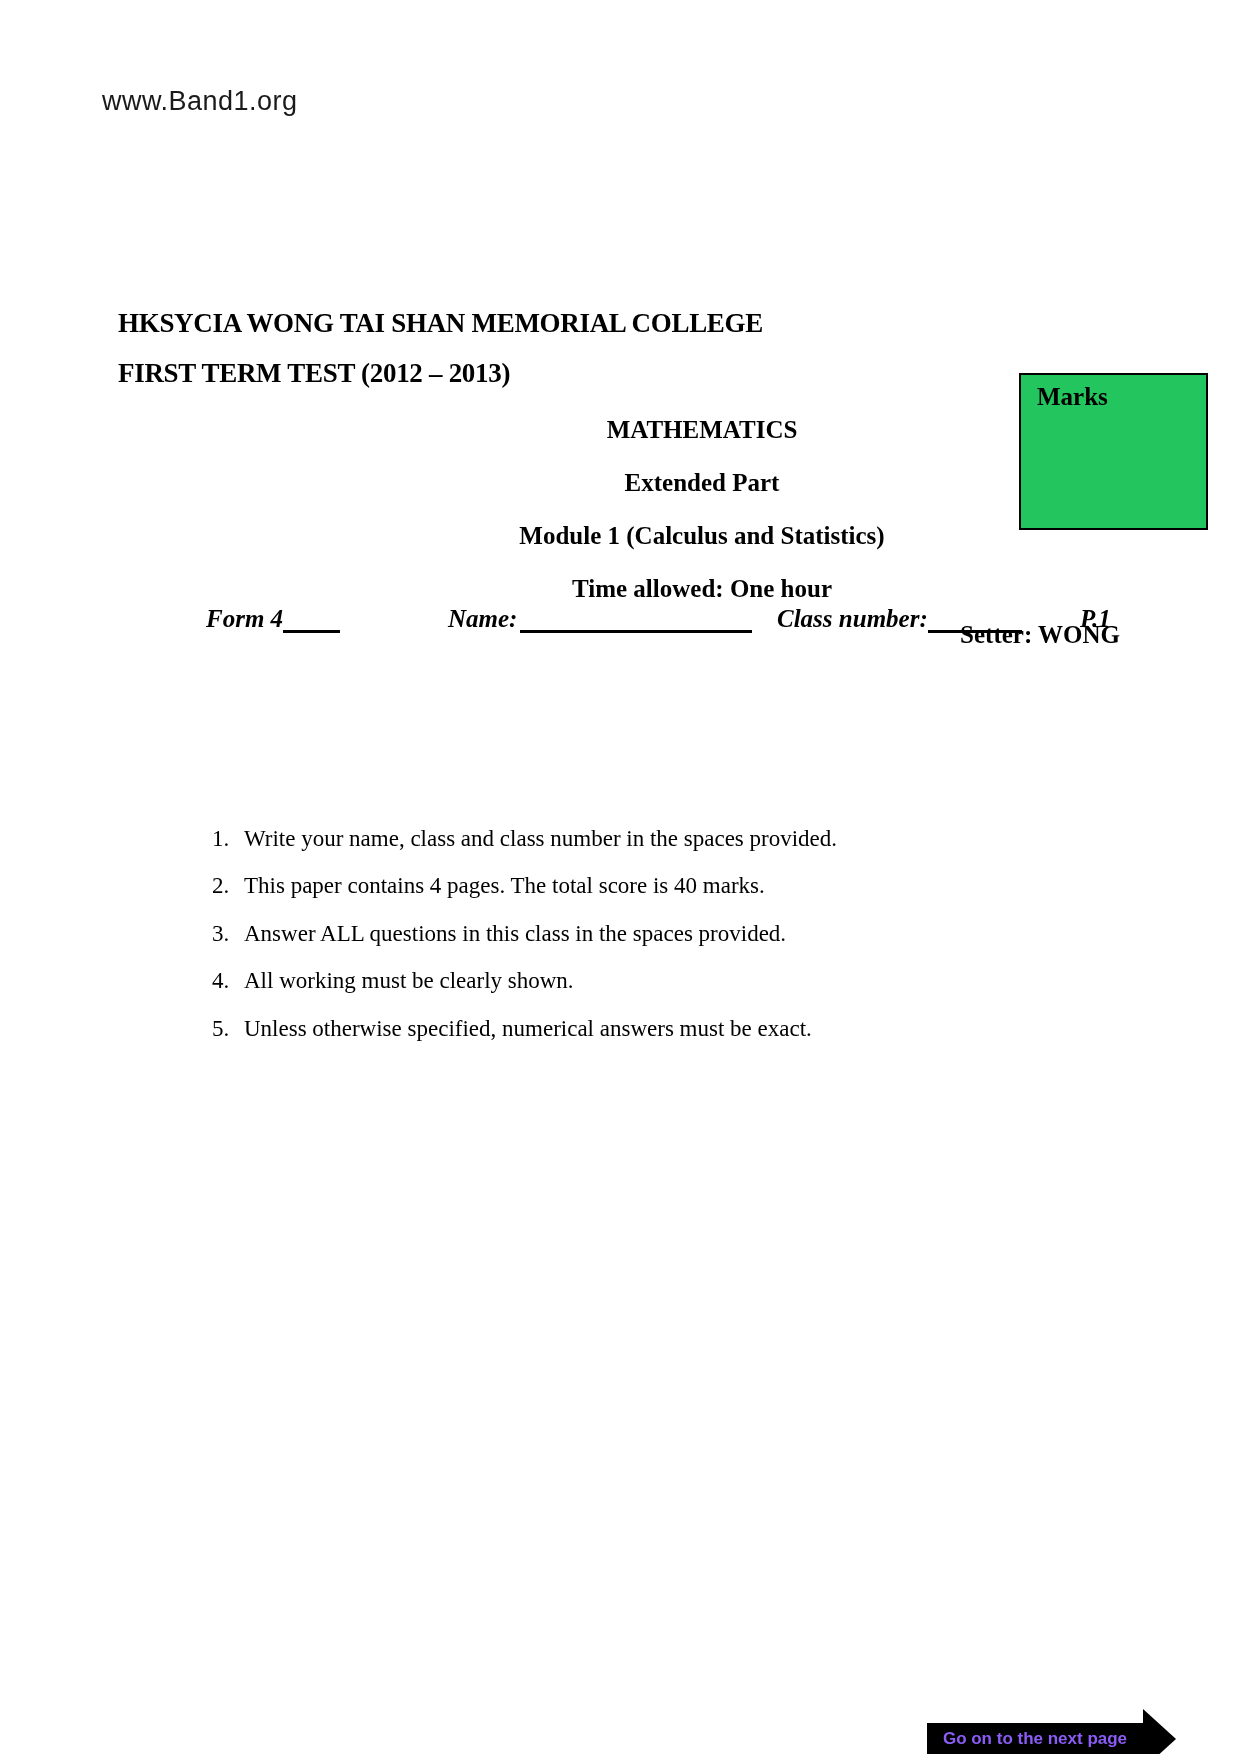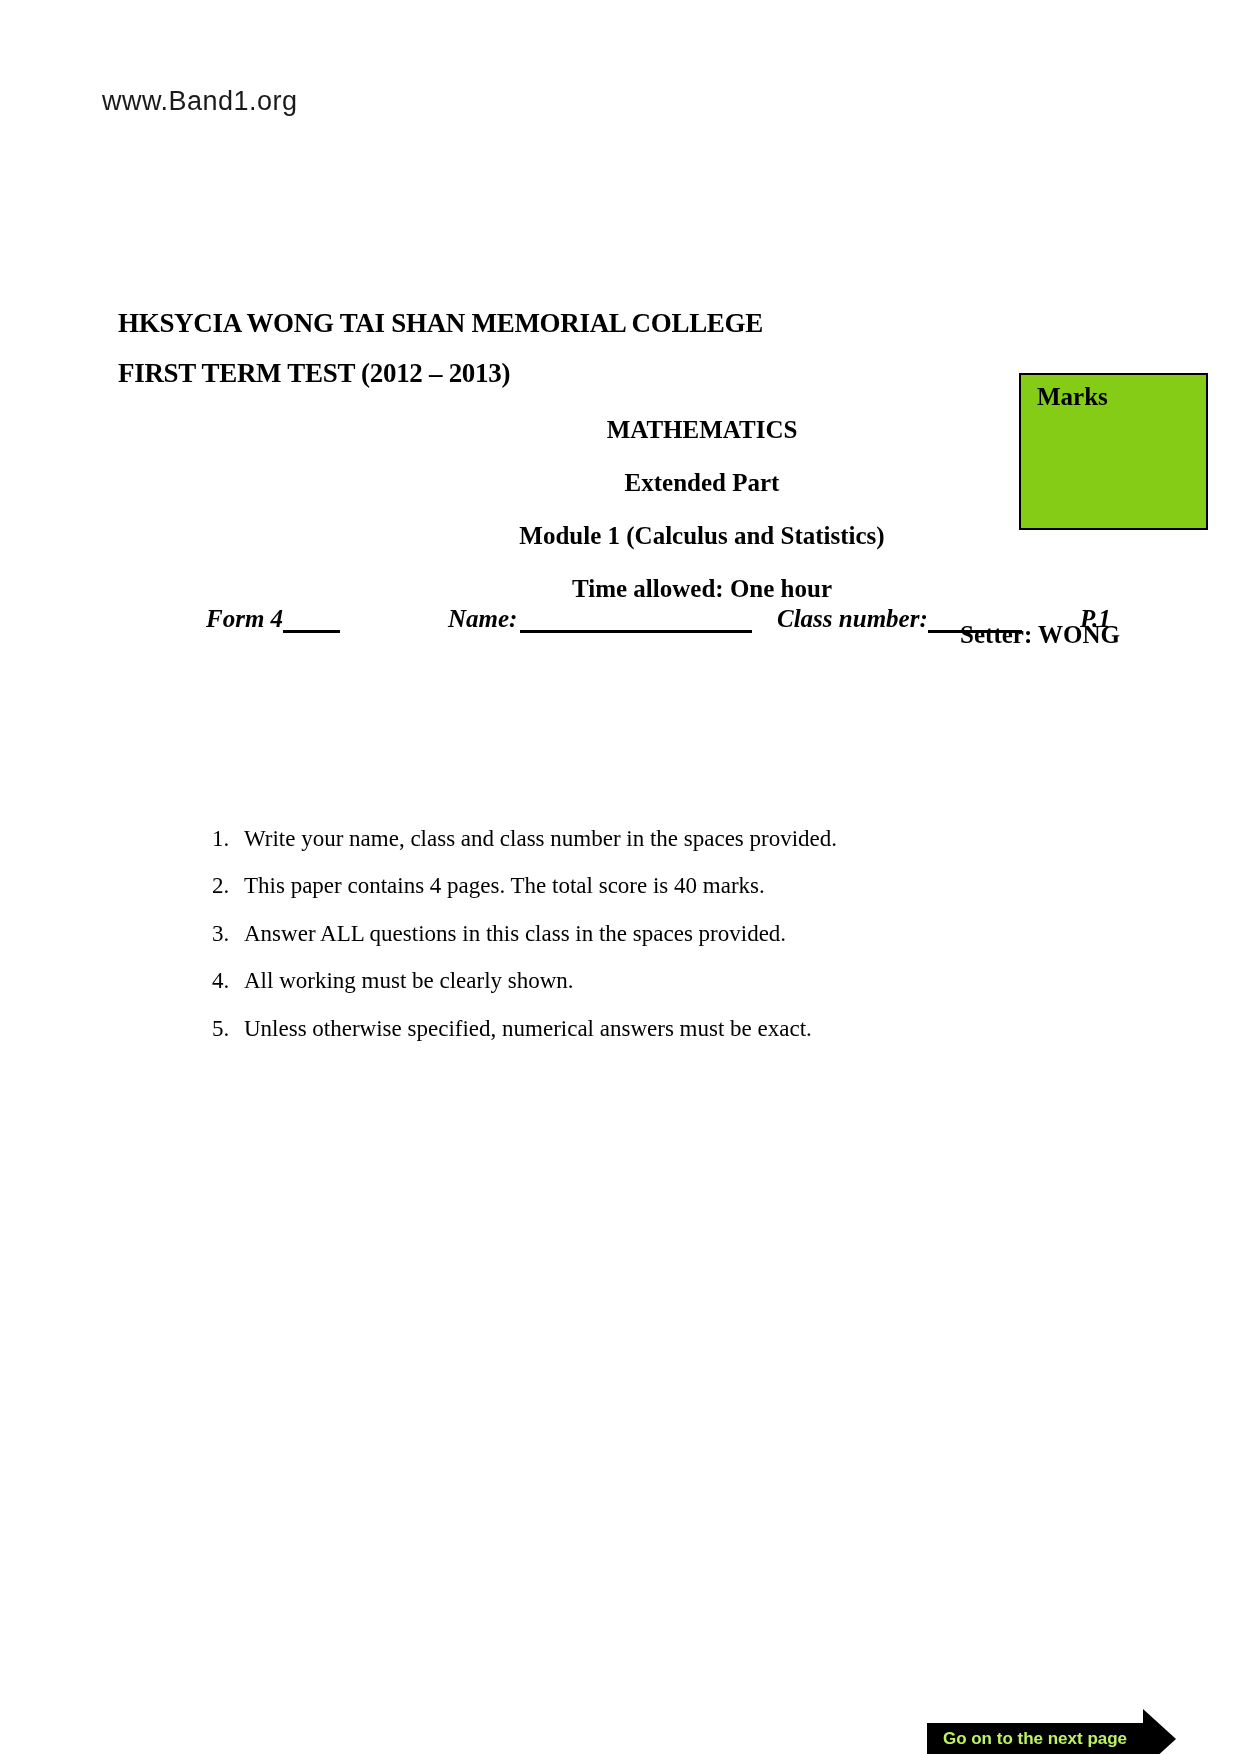--- a/index.html
+++ b/index.html
@@ -42,21 +42,21 @@
     font-size: 25px;
     line-height: 37px;
   }
   .marks-box {
     position: absolute;
     left: 955px;
     top: 309px;
     width: 189px;
     height: 157px;
     border: 2px solid #000000;
-    background: #84cc16;
+    background: #22c55e;
   }
   .marks-box .marks-label {
     display: inline-block;
     margin: 8px 0 0 16px;
     font-weight: bold;
     font-size: 25px;
   }
   .candidate-row { position: absolute; left: 0; top: 521px; width: 1240px; height: 36px; font-weight: bold; font-size: 25px; }
   .candidate-row .lbl { position: absolute; top: 4px; white-space: nowrap; font-style: italic; }
   .blank {
@@ -83,21 +83,21 @@
   .inst-4 { top: 870px; }
   .inst-5 { top: 918px; }
   .footer-banner { position: absolute; left: 847px; top: 1629px; width: 260px; height: 60px; }
   .banner-rect {
     position: absolute;
     left: 0;
     top: 14px;
     width: 216px;
     height: 31px;
     background: #000000;
-    color: #bef264;
+    color: #8b5cf6;
     font-family: "Liberation Sans", sans-serif;
     font-weight: bold;
     font-size: 17px;
     line-height: 31px;
     text-align: center;
     white-space: nowrap;
   }
   .banner-arrow {
     position: absolute;
     left: 216px;

